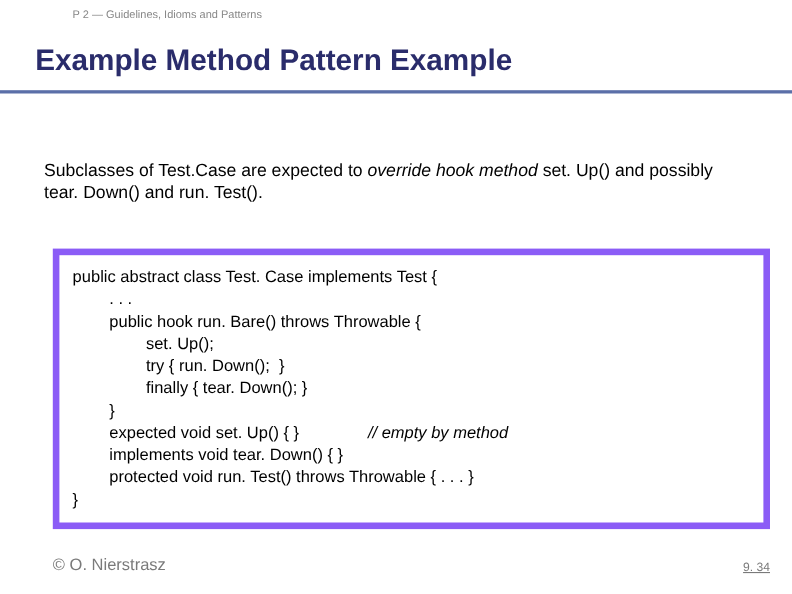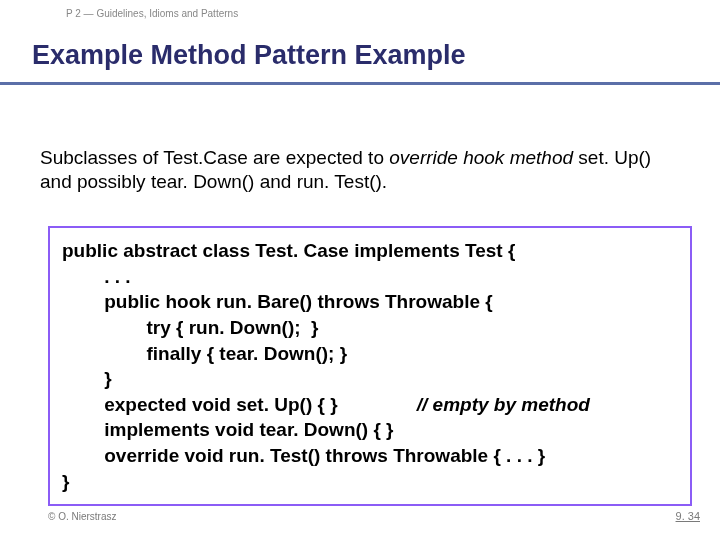--- a/index.html
+++ b/index.html
@@ -34,51 +34,51 @@
     left: 0;
     width: 720px;
     height: 3px;
     background: #5B6FA8;
   }
   .description {
     position: absolute;
     top: 146px;
     left: 40px;
     right: 40px;
-    font-size: 19px;
+    font-size: 16px;
     color: #000000;
     line-height: 1.25;
   }
   .description .italic {
     font-style: italic;
   }
   .code-box {
     position: absolute;
     top: 226px;
     left: 48px;
     width: 616px;
-    border: 2px solid #8b5cf6;
+    border: 6px solid #8b5cf6;
     padding: 10px 12px 10px 12px;
-    font-size: 19px;
-    font-weight: bold;
+    font-size: 15px;
+    font-weight: normal;
     color: #000000;
     line-height: 1.35;
     font-family: Arial, Helvetica, sans-serif;
   }
   .code-box .row {
     white-space: pre;
   }
   .code-box .comment {
     font-style: italic;
   }
   .footer-left {
     position: absolute;
     bottom: 18px;
     left: 48px;
-    font-size: 10px;
+    font-size: 15px;
     color: #7A7A7A;
   }
   .footer-right {
     position: absolute;
     bottom: 18px;
     right: 20px;
     font-size: 11px;
     color: #7A7A7A;
     text-decoration: underline;
   }
@@ -92,23 +92,24 @@
 <div class="title-underline"></div>
 
 <div class="description">
   <span>Subclasses of Test.Case are expected to </span><span class="italic">override hook method</span><span> set. Up() and possibly tear. Down() and run. Test().</span>
 </div>
 
 <div class="code-box">
   <div class="row">public abstract class Test. Case implements Test {</div>
   <div class="row">        . . .</div>
   <div class="row">        public hook run. Bare() throws Throwable {</div>
+  <div class="row">                set. Up();</div>
   <div class="row">                try { run. Down();  }</div>
   <div class="row">                finally { tear. Down(); }</div>
   <div class="row">        }</div>
   <div class="row"><span>        expected void set. Up() { }               </span><span class="comment">// empty by method</span></div>
   <div class="row">        implements void tear. Down() { }</div>
-  <div class="row">        override void run. Test() throws Throwable { . . . }</div>
+  <div class="row">        protected void run. Test() throws Throwable { . . . }</div>
   <div class="row">}</div>
 </div>
 
 <div class="footer-left">© O. Nierstrasz</div>
 <div class="footer-right">9. 34</div>
 
 </body></html>

